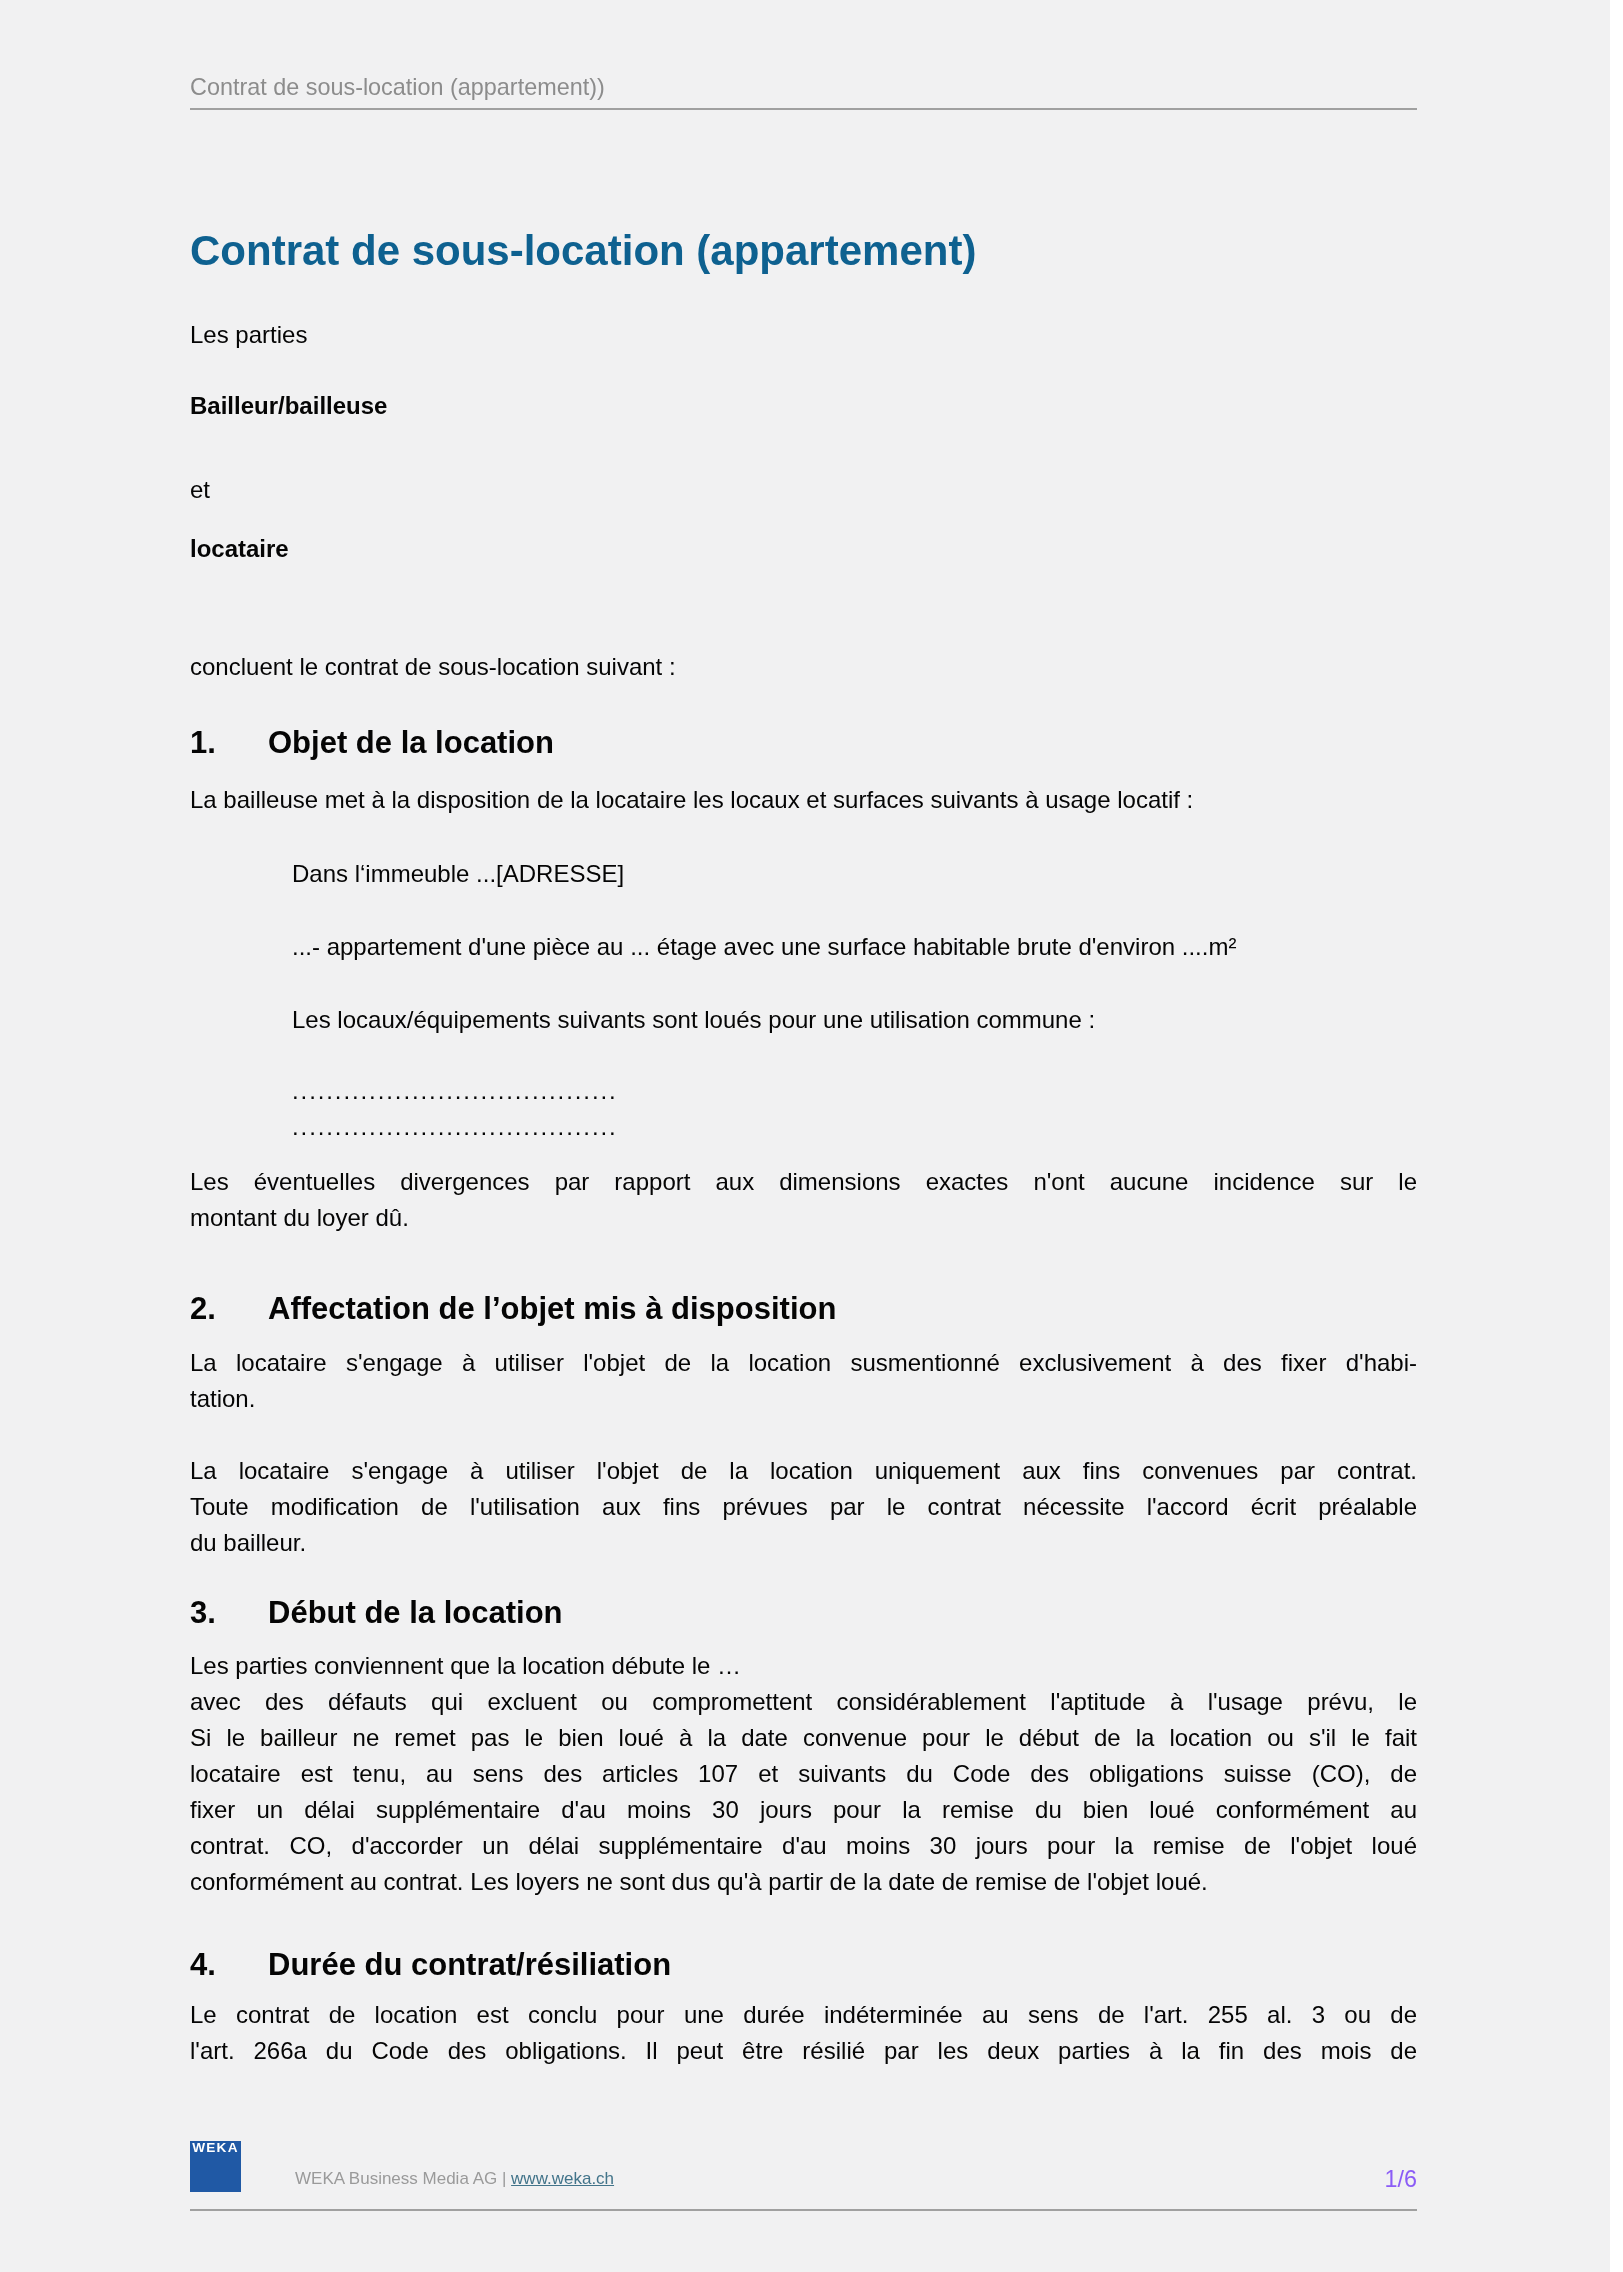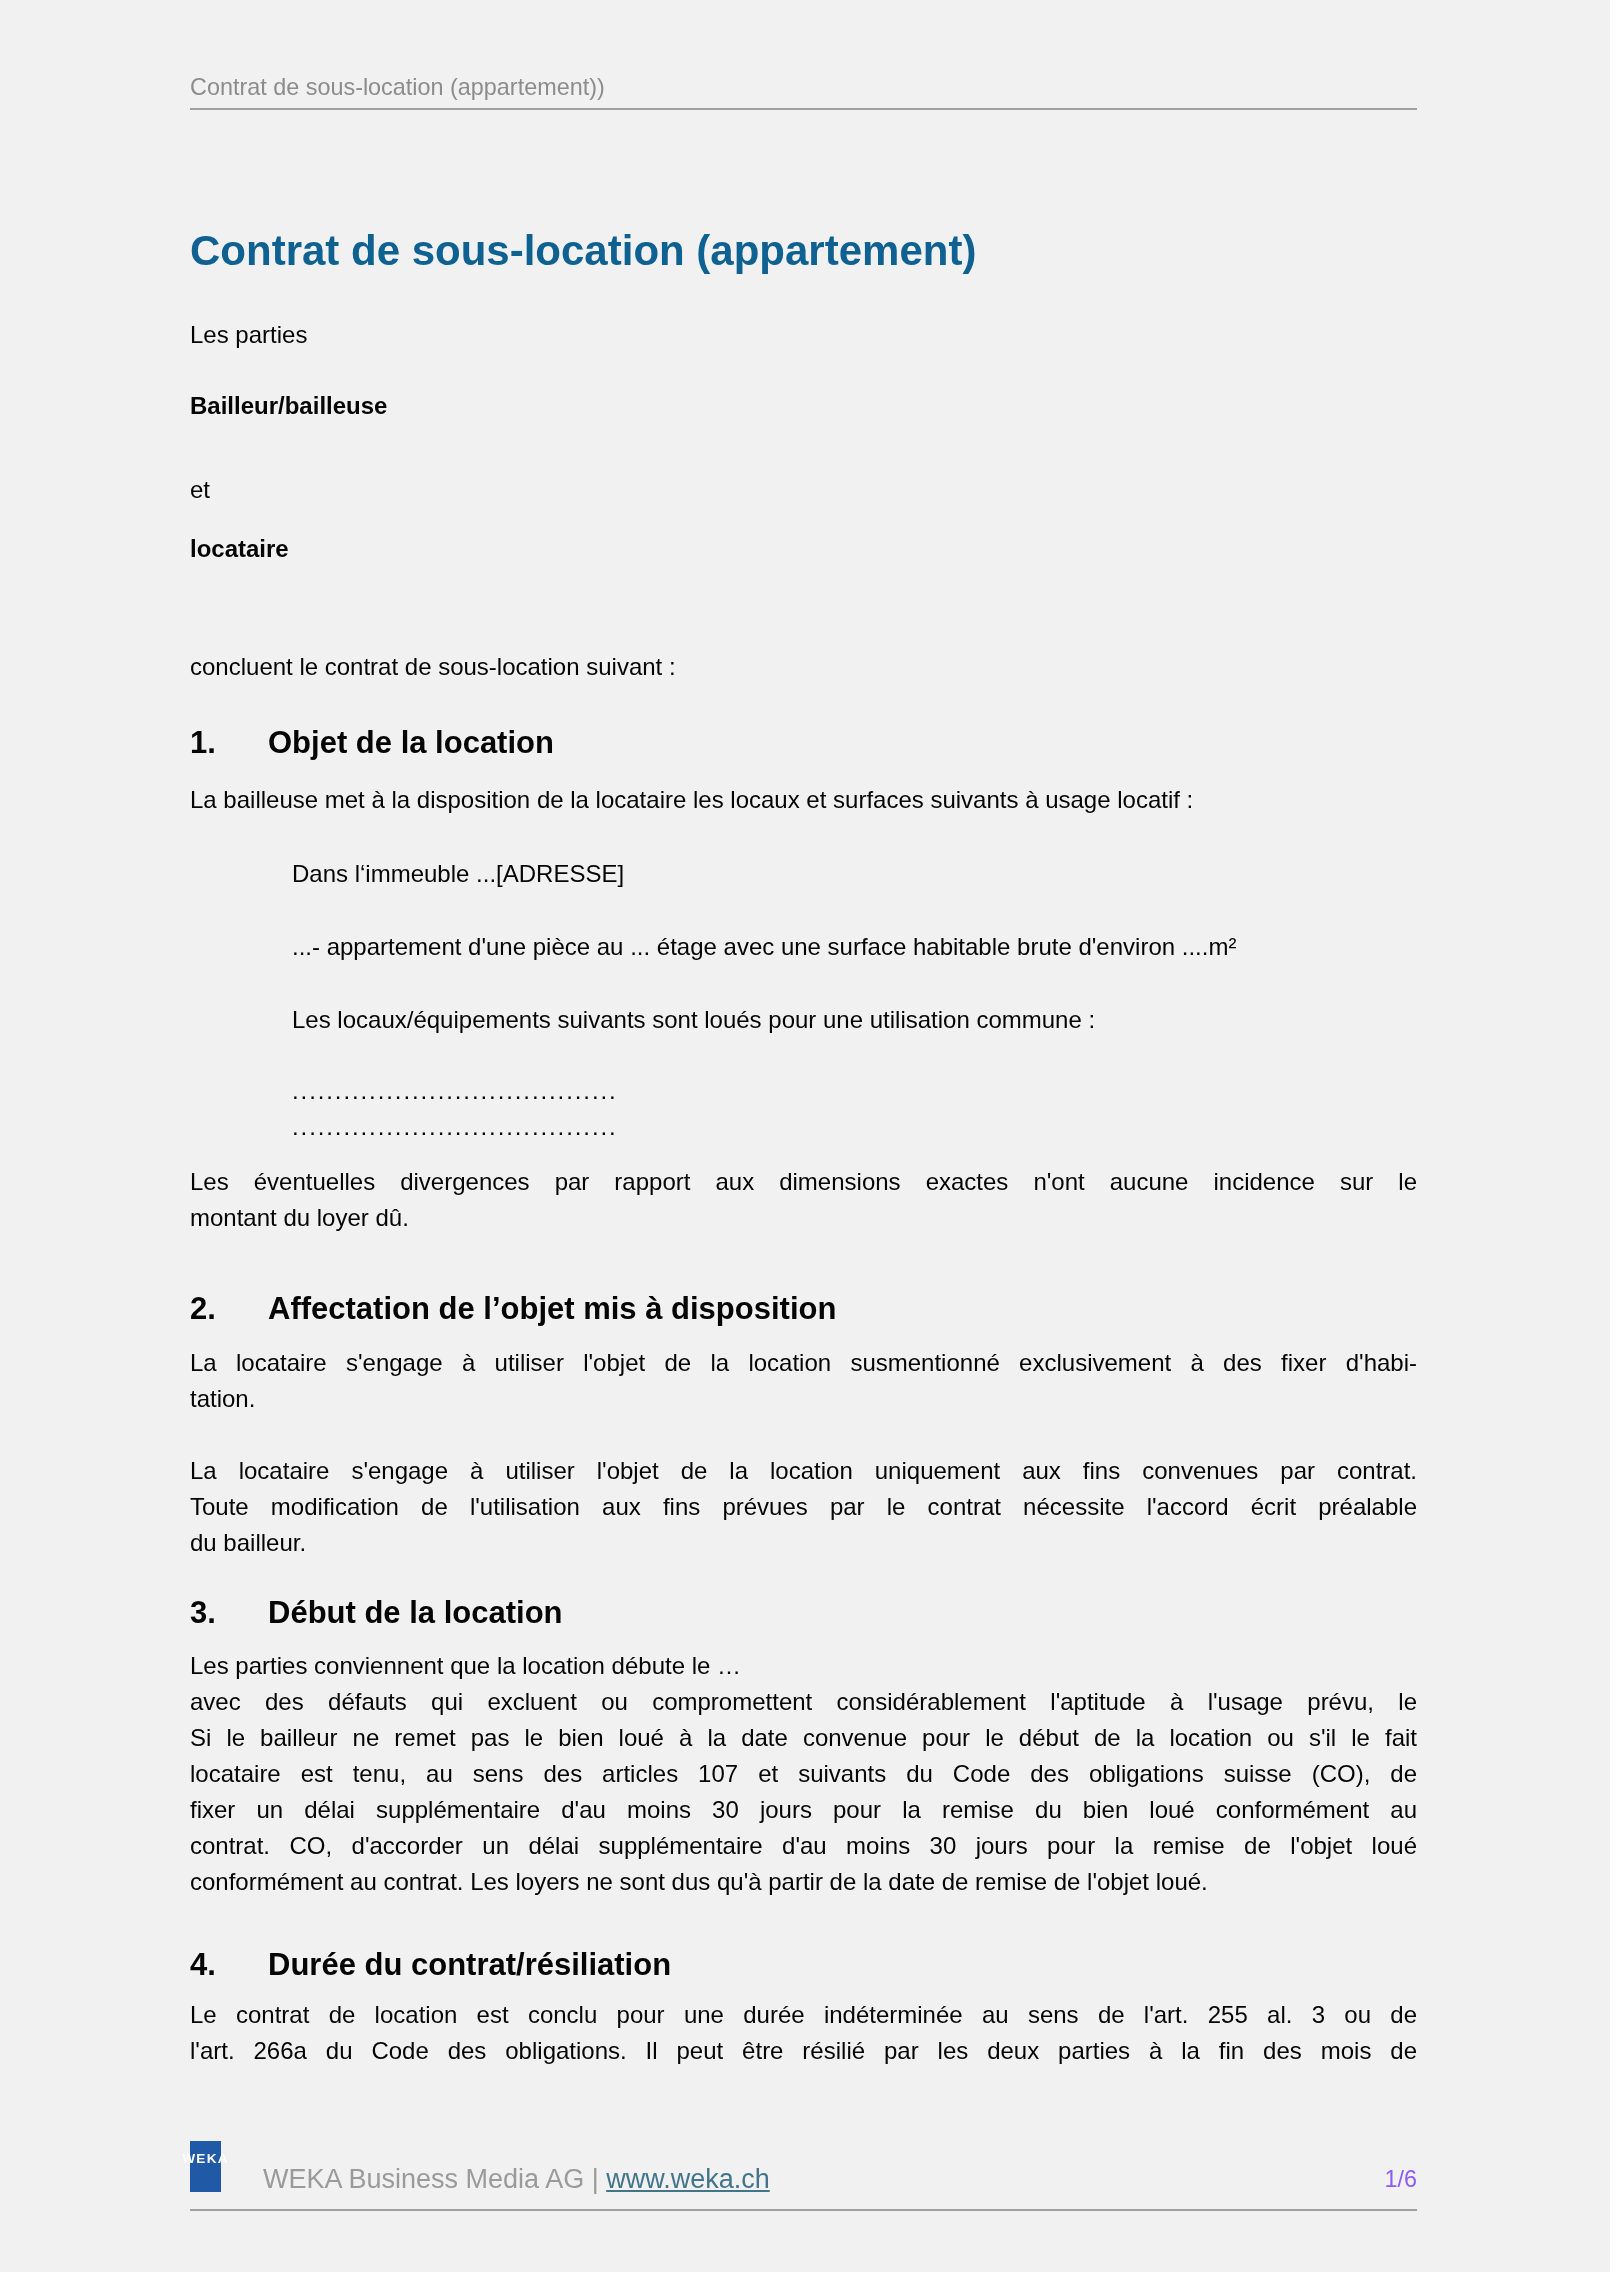--- a/index.html
+++ b/index.html
@@ -28,26 +28,26 @@
   .heading{
     display:flex;font-size:31px;font-weight:bold;color:#050505;line-height:39px;
     white-space:nowrap;
   }
   .heading .num{width:78px;flex:0 0 78px;}
   .jline{text-align:justify;text-align-last:justify;white-space:nowrap;}
   .lline{white-space:nowrap;}
   .indented{left:292px;width:1125px;}
   .dots-block{letter-spacing:1.9px;}
   .header-text{font-size:23.4px;line-height:28.6px;white-space:nowrap;}
-  .footer-text{font-size:27px;line-height:28.6px;white-space:nowrap;color:#9a9a9a;}
+  .footer-text{font-size:17px;line-height:28.6px;white-space:nowrap;color:#9a9a9a;margin-left:32px;}
   .footer-link{color:#42748a;text-decoration:underline;cursor:pointer;}
   .page-num{font-size:23.4px;line-height:28.6px;color:#8b5cf6;}
   .weka-logo{
-    width:31px;height:51px;background:#2059a5;
-    display:flex;align-items:center;justify-content:center;
+    width:51px;height:51px;background:#2059a5;
+    display:flex;align-items:flex-start;justify-content:center;
     box-sizing:border-box;padding-bottom:16px;
   }
   .weka-logo span{
     color:#ffffff;font-size:13.6px;font-weight:bold;letter-spacing:1.3px;
     line-height:13.6px;
   }
   .right-gutter{
     position:absolute;right:0;top:0;width:13px;height:2273px;background:#ffffff;
   }
 </style>

